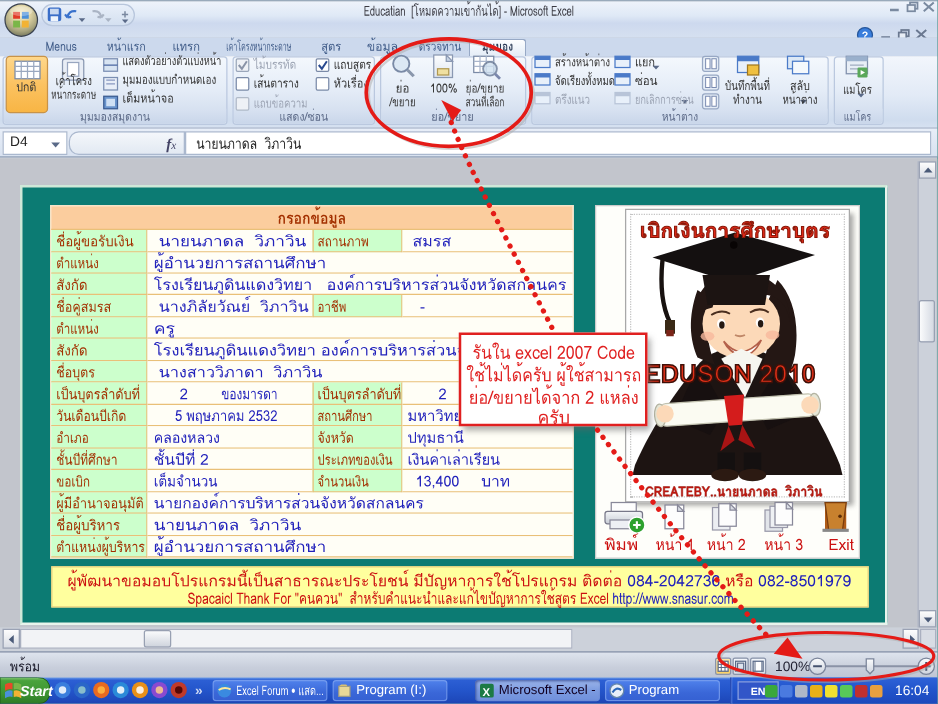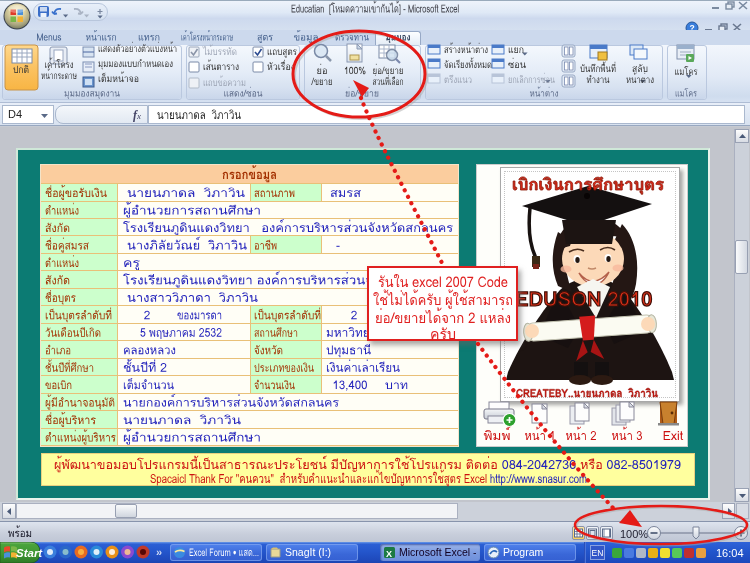--- a/index.html
+++ b/index.html
@@ -406,36 +406,36 @@
 <svg class="ab" style="left:173px;top:545.5px" width="14" height="14">
     <circle cx="6.5" cy="6.5" r="5.5" fill="#3a8ae0"></circle>
     <path d="M2 6 Q6.5 3 11.5 5.5" stroke="#fde89a" stroke-width="1.6" fill="none"></path>
   </svg>
 <div class="ab" style="left:189px;top:546px;width:70px;font-size:10.5px;color:#fff;white-space:nowrap;overflow:hidden"></div>
 <div class="tbtn ab" style="left:266px;top:544px;width:92px"></div>
 <svg class="ab" style="left:269px;top:545.5px" width="14" height="14">
     <path d="M2 3 h9 v8 h-9 z" fill="#e8d898" stroke="#998"></path>
     <path d="M2 3 l2 -1.5 h4 l1 1.5" fill="#d8c070"></path>
   </svg>
-<div class="ab" style="left:285px;top:546px;width:70px;font-size:10.5px;color:#fff;white-space:nowrap;overflow:hidden">SnagIt (I:)</div>
+<div class="ab" style="left:285px;top:546px;width:70px;font-size:10.5px;color:#fff;white-space:nowrap;overflow:hidden">Program (I:)</div>
 <div class="tbtn ab" style="left:380px;top:544px;width:100px;background:linear-gradient(#9db6ea,#7c9be0 50%,#6f90dc);box-shadow:inset 1px 1px 2px rgba(20,40,120,.6)"></div>
 <svg class="ab" style="left:383px;top:545.5px" width="14" height="14">
     <rect x="1" y="1" width="11" height="11" rx="1.5" fill="#1c7a44"></rect>
     <text x="3" y="10.5" font-size="9" font-weight="bold" fill="#fff" font-family="Liberation Sans">X</text>
   </svg>
 <div class="ab" style="left:399px;top:546px;width:78px;font-size:10.5px;color:#102;white-space:nowrap;overflow:hidden">Microsoft Excel - Ed...</div>
 <div class="tbtn ab" style="left:484px;top:544px;width:92px"></div>
 <svg class="ab" style="left:487px;top:545.5px" width="14" height="14">
     <circle cx="6.5" cy="6.5" r="5.5" fill="#e8f0fa" stroke="#68a"></circle>
     <path d="M3 8 Q6 3 10 6" stroke="#2a66b8" stroke-width="1.8" fill="none"></path>
   </svg>
 <div class="ab" style="left:503px;top:546px;width:70px;font-size:10.5px;color:#fff;white-space:nowrap;overflow:hidden">Program</div>
 <div class="ab" style="left:584px;top:542px;width:2px;height:21px;background:linear-gradient(90deg,#1a3da8,#5c86e8)"></div>
 <div class="ab" style="left:586px;top:542px;width:164px;height:21px;background:linear-gradient(#2e62d8 0%,#2255cc 45%,#1c48bc 100%)"></div>
-<div class="ab" style="left:590px;top:545px;width:15px;height:15px;background:#3256c8;border:1px solid #88a0e0;color:#fff;font-size:8.5px;font-weight:normal;text-align:center;line-height:14px">EN</div>
+<div class="ab" style="left:590px;top:545px;width:33px;height:15px;background:#3256c8;border:1px solid #88a0e0;color:#fff;font-size:8.5px;font-weight:bold;text-align:center;line-height:14px">EN</div>
 <svg class="ab" style="left:610px;top:545px" width="105" height="16">
     <rect x="2" y="3" width="10" height="10" rx="2" fill="#3aa83a"></rect>
     <rect x="14" y="3" width="10" height="10" rx="2" fill="#4a7ae0"></rect>
     <rect x="26" y="3" width="10" height="10" rx="2" fill="#b0b8c8"></rect>
     <rect x="38" y="3" width="10" height="10" rx="2" fill="#e8b018"></rect>
     <rect x="50" y="3" width="10" height="10" rx="2" fill="#f0e030"></rect>
     <rect x="62" y="3" width="10" height="10" rx="2" fill="#58c858"></rect>
     <rect x="74" y="3" width="10" height="10" rx="2" fill="#c03030"></rect>
     <rect x="86" y="3" width="10" height="10" rx="2" fill="#e8a040"></rect>
   </svg>

